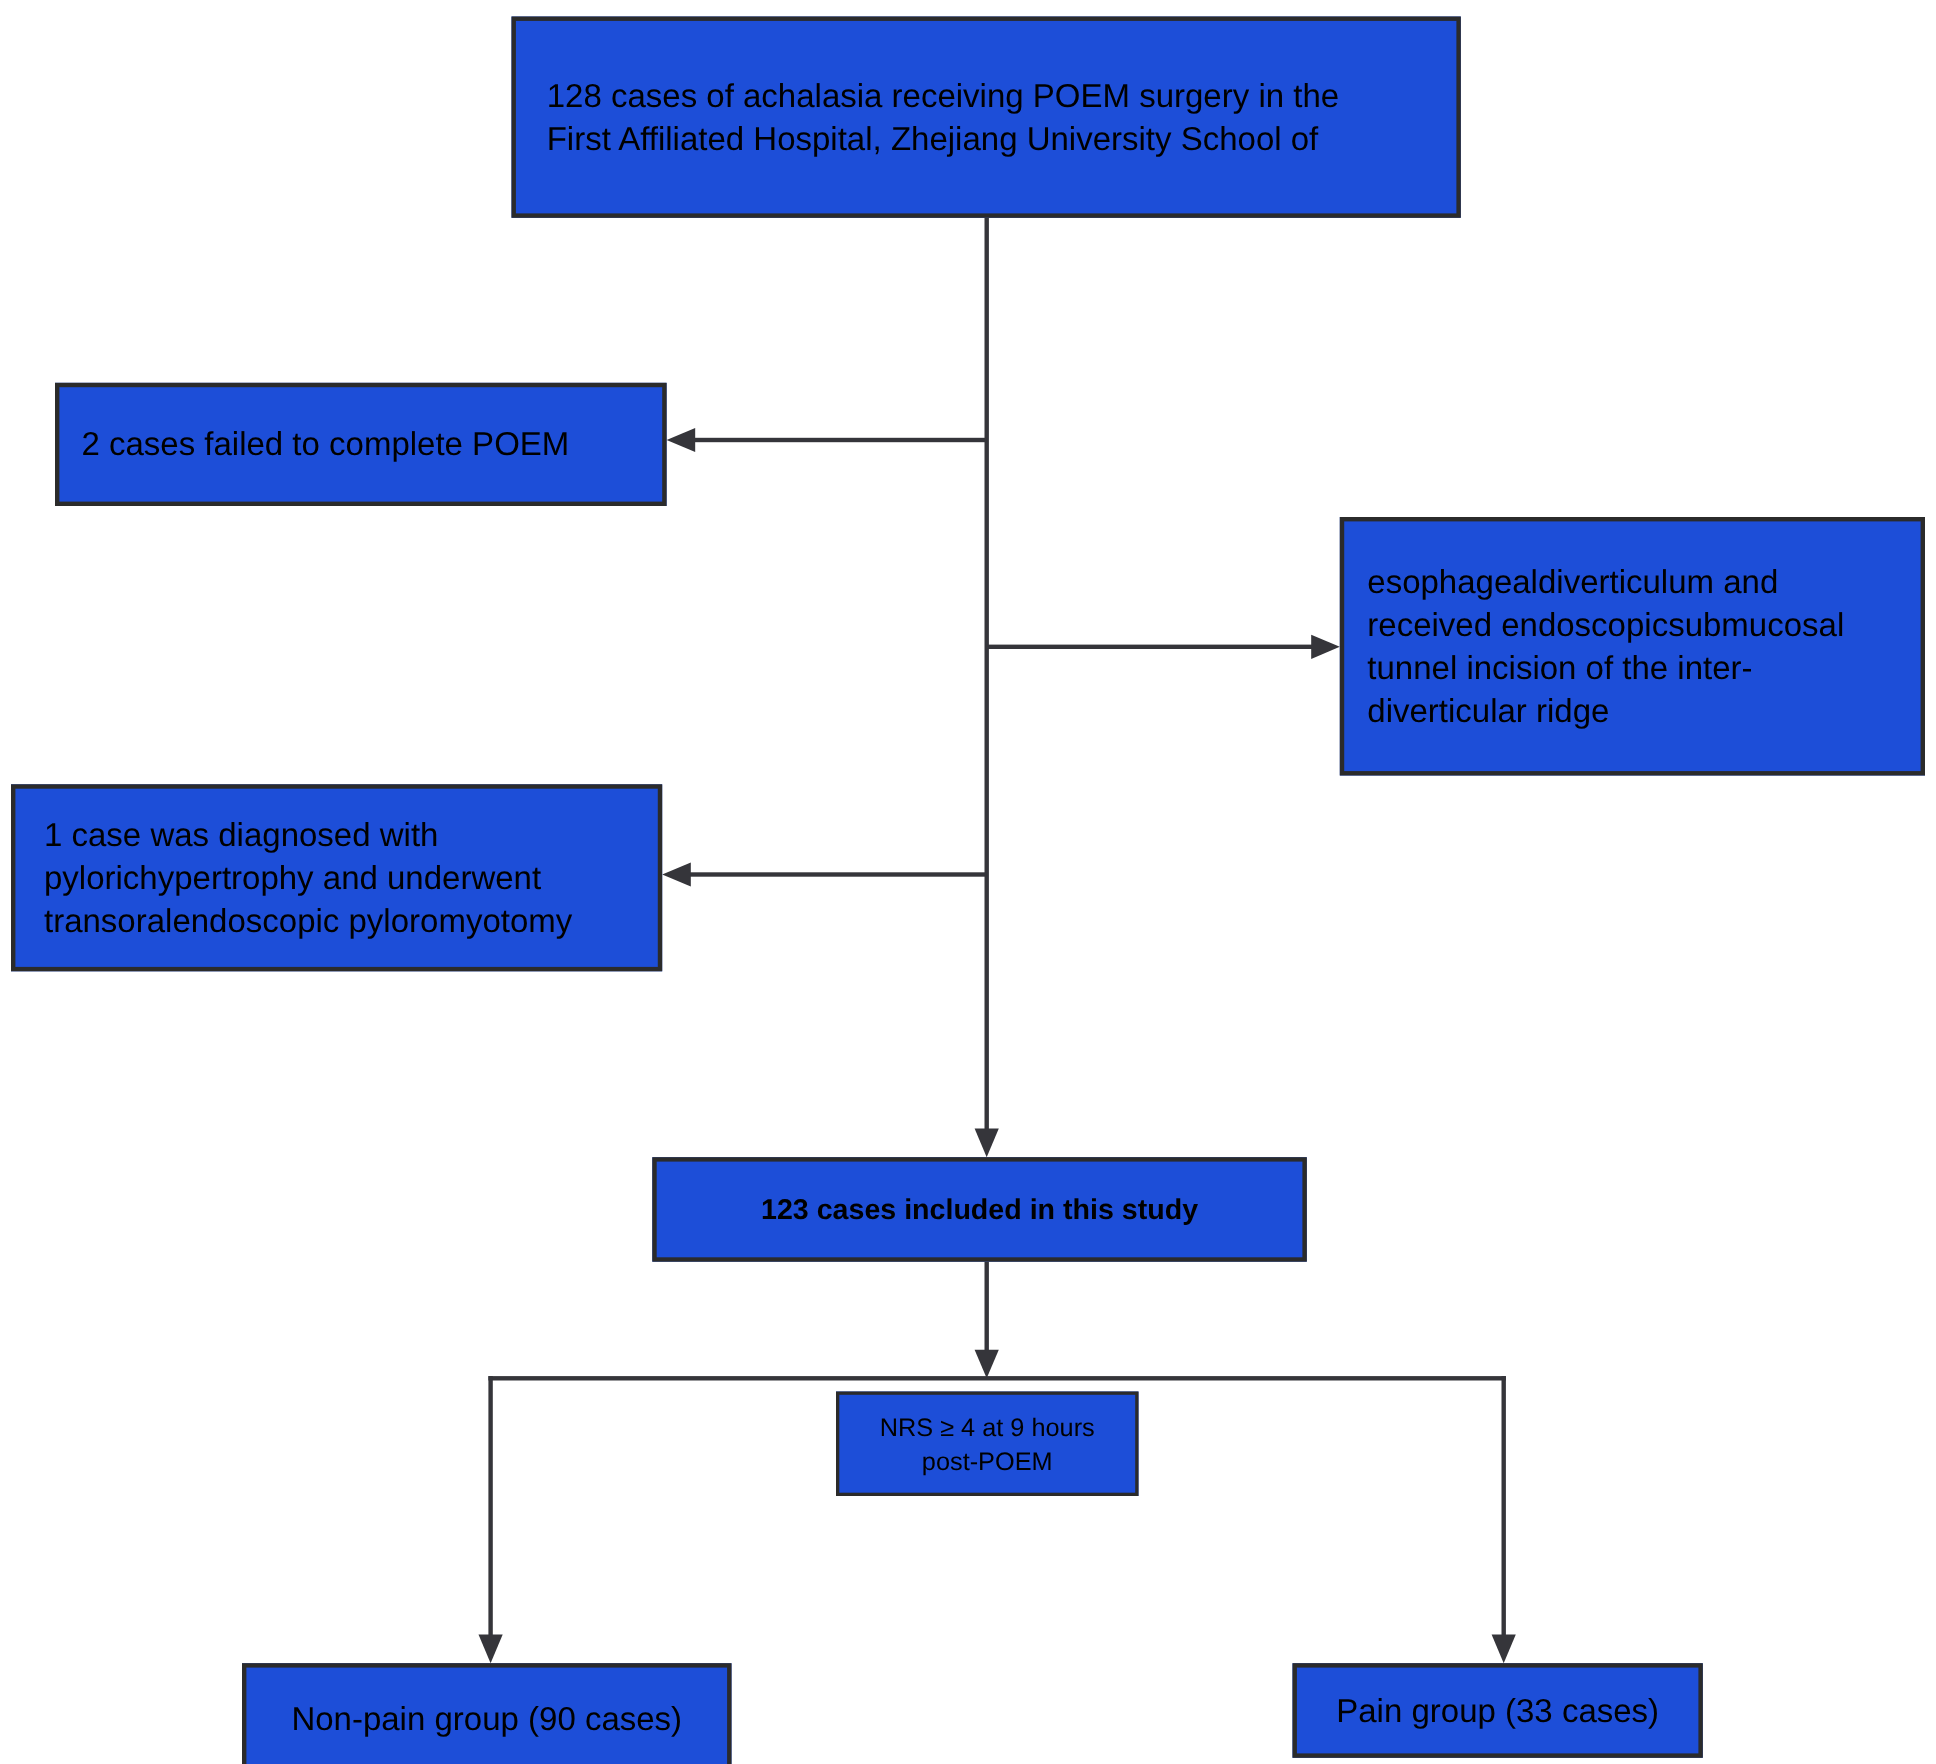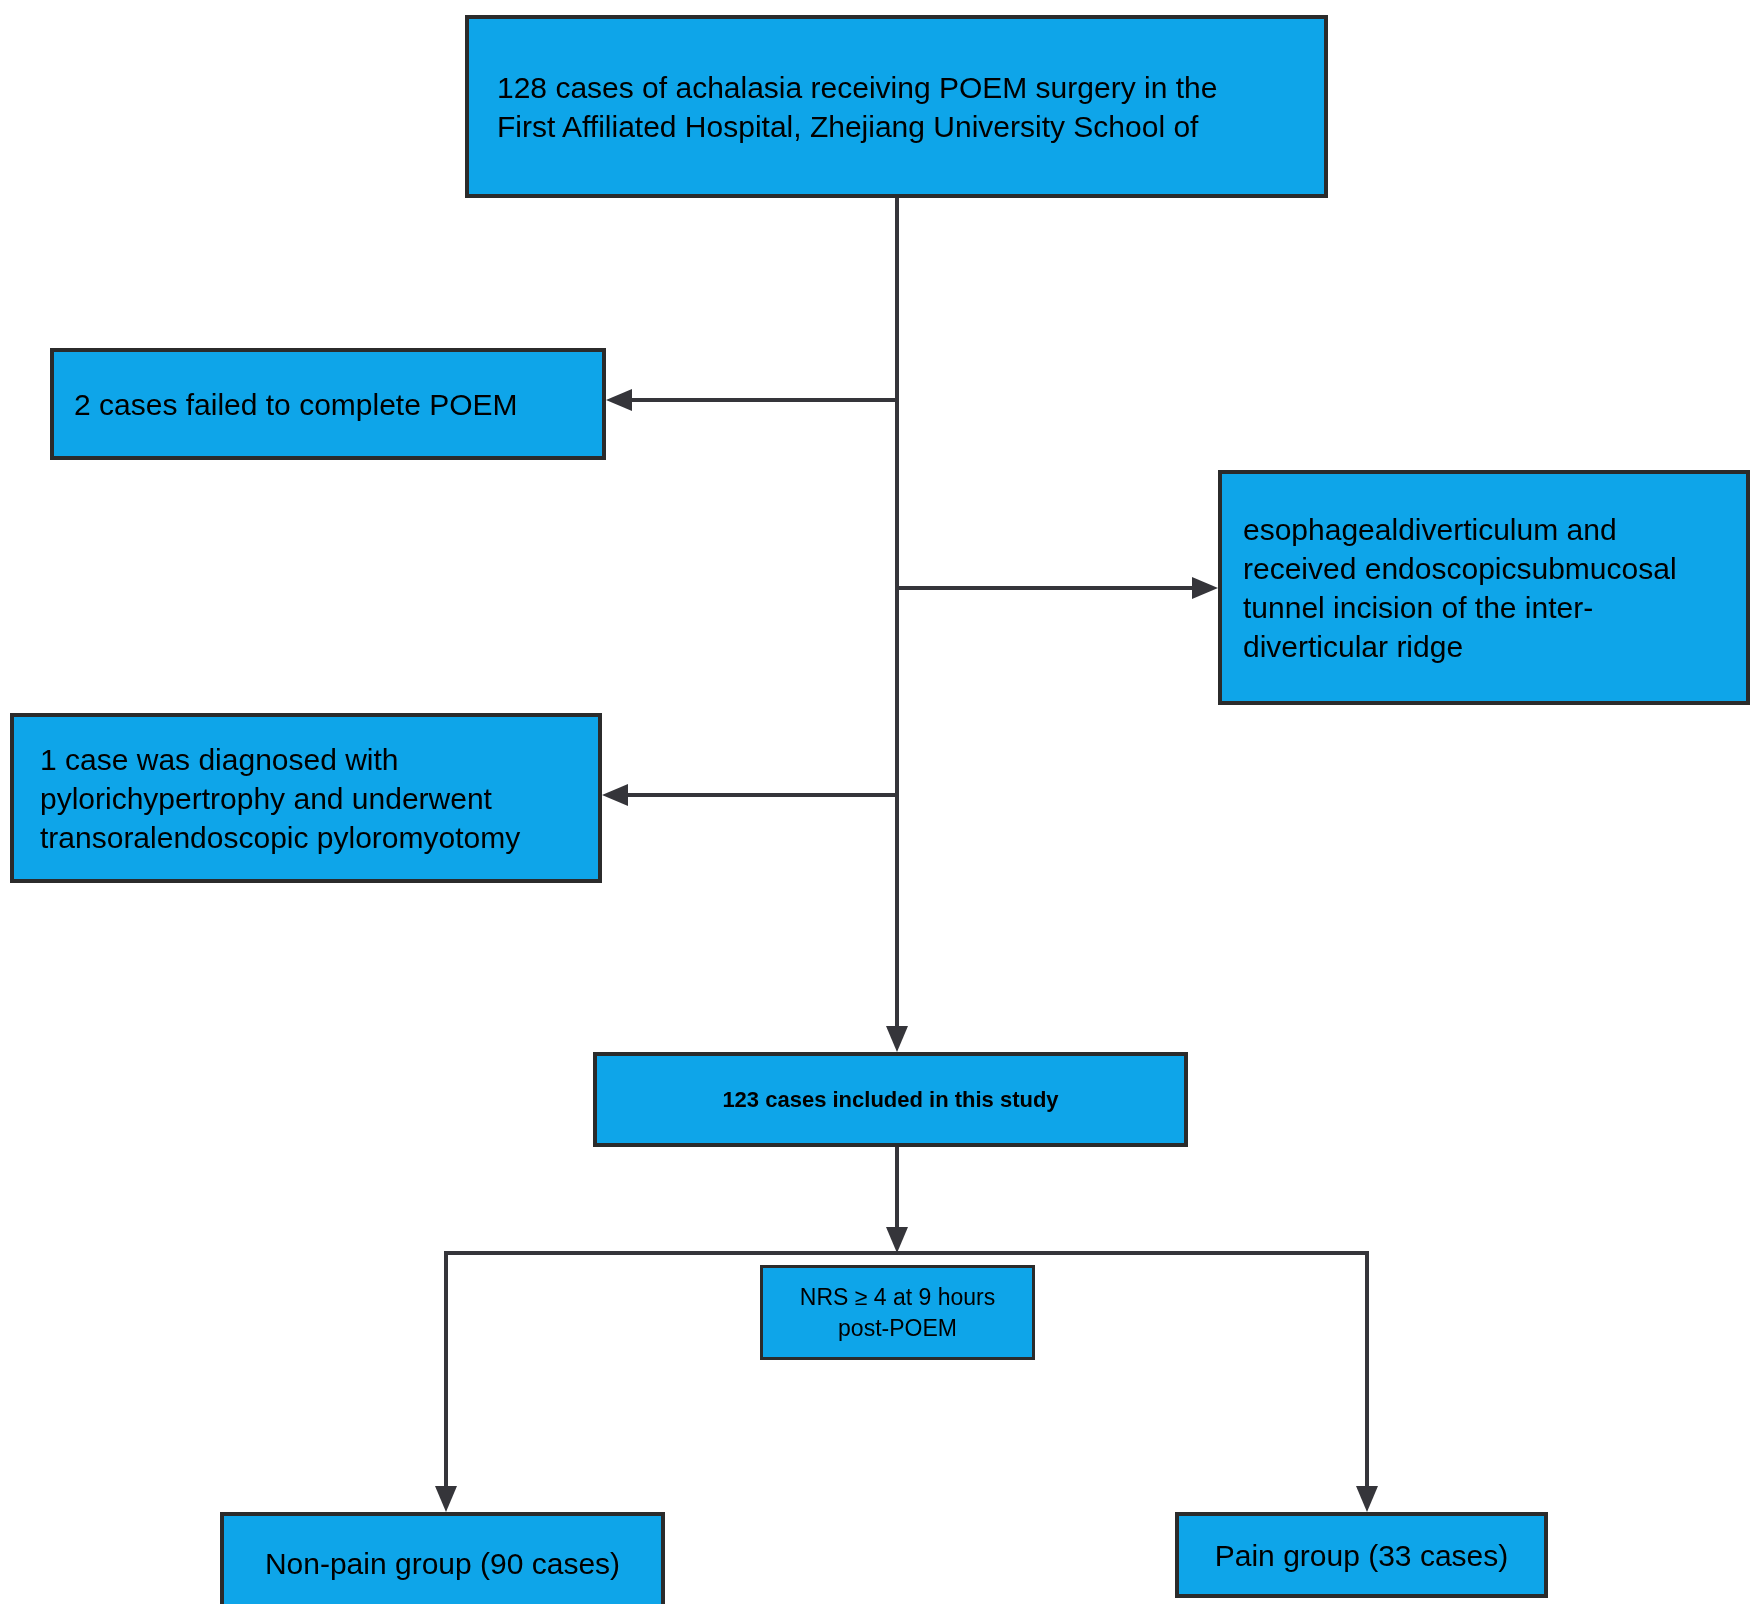--- a/index.html
+++ b/index.html
@@ -12,35 +12,35 @@
     width: 1760px;
     height: 1604px;
     background: #ffffff;
     font-family: "Liberation Sans", "DejaVu Sans", sans-serif;
     color: #000000;
   }
   .box {
     position: absolute;
     box-sizing: border-box;
     border: 4px solid #2b2b2b;
-    background: #0ea5e9;
+    background: #1d4ed8;
     display: flex;
     flex-direction: column;
     justify-content: center;
     font-size: 30px;
     line-height: 39px;
     color: #000000;
   }
   .box .bline { white-space: nowrap; }
   .box-top        { left: 465px; top: 15px;   width: 863px; height: 183px; padding-left: 28px; }
   .box-excl1      { left: 50px;  top: 348px;  width: 556px; height: 112px;  padding-left: 20px; }
   .box-excl2      { left: 1218px;top: 470px;  width: 532px; height: 235px; padding-left: 21px; }
   .box-excl3      { left: 10px;  top: 713px;  width: 592px; height: 170px; padding-left: 26px; }
   .box-included   { left: 593px; top: 1052px; width: 595px; height: 95px;
-                    align-items: center; font-weight: bold; font-size: 22px; }
+                    align-items: center; font-weight: bold; font-size: 26px; }
   .box-criterion  { left: 760px; top: 1265px; width: 275px; height: 95px;
                     border-width: 3px; align-items: center; text-align: center;
                     font-size: 23px; line-height: 31px; }
   .box-nonpain    { left: 220px; top: 1512px; width: 445px; height: 103px; align-items: center; }
   .box-pain       { left: 1175px;top: 1512px; width: 373px; height: 86px; align-items: center; }
 
   .line {
     position: absolute;
     background: #35353a;
   }

